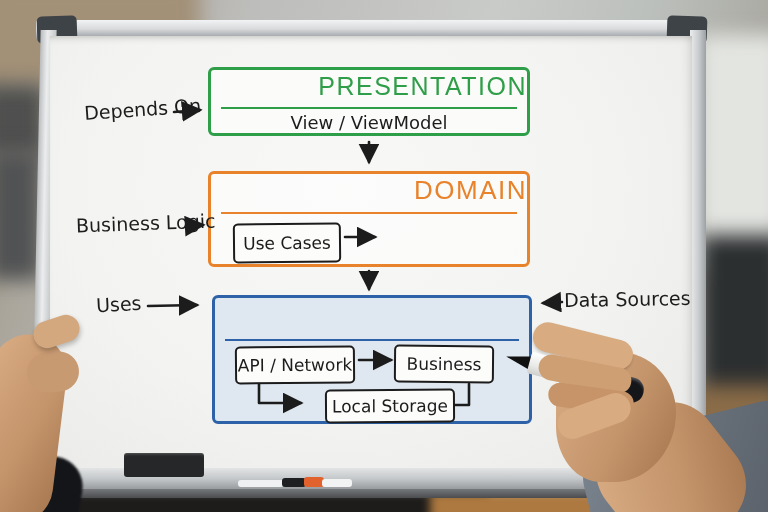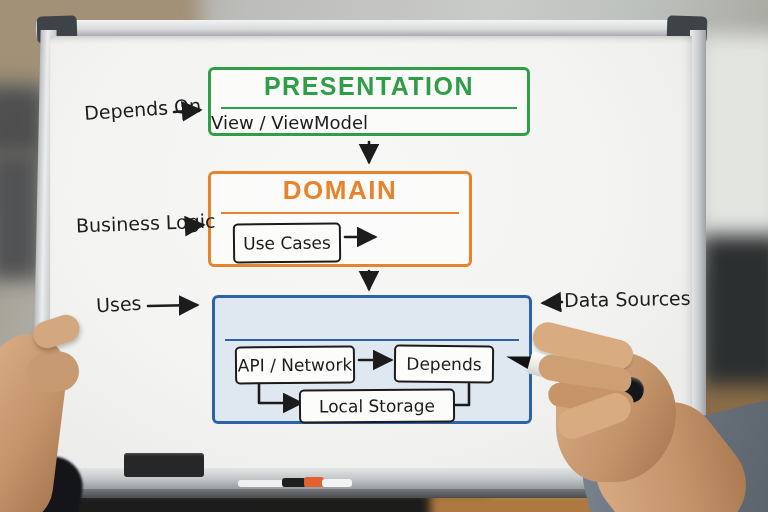--- a/index.html
+++ b/index.html
@@ -40,42 +40,42 @@
     border-radius:3px; box-shadow:inset 0 3px 3px -2px rgba(255,255,255,.25); }
   .tray-marker { position:absolute; border-radius:3px; }
   .tm-white1 { left:238px; top:480px; width:46px; height:7px; background:#eef0f1; }
   .tm-black  { left:282px; top:478px; width:24px; height:9px; background:#1e1f20; }
   .tm-orange { left:304px; top:477px; width:20px; height:10px; background:#e2622e; }
   .tm-white2 { left:322px; top:479px; width:30px; height:8px; background:#f2f3f3; }
 
   
   .layer { position:absolute; border-radius:6px; background:rgba(255,255,255,.55); }
   .layer-presentation { left:208px; top:67px;  width:322px; height:69px;  border:3.5px solid var(--presentation-green,#2f9e48); }
-  .layer-domain       { left:208px; top:171px; width:264px; height:96px;  border:3.5px solid var(--domain-orange,#e8832c); }
+  .layer-domain       { left:208px; top:171px; width:322px; height:96px;  border:3.5px solid var(--domain-orange,#e8832c); }
   .layer-data         { left:212px; top:295px; width:320px; height:129px; border:3.5px solid var(--data-blue,#2e62a8);
                         background:var(--data-fill,#dfe8f1); }
-  .layer-title { position:absolute; left:0; right:0; text-align:center; font-weight:bold; letter-spacing:1.5px; }
+  .layer-title { position:absolute; left:0; right:0; text-align:right; font-weight:normal; letter-spacing:1.5px; }
   .t-pres { top:2px;  font-size:25px; color:var(--presentation-green,#2f9e48); }
   .t-dom  { top:1px;  font-size:26px; color:var(--domain-orange,#e8832c); }
   .t-data { top:1px;  font-size:29px; color:var(--data-blue,#2e62a8); }
   .layer-sep { position:absolute; left:10px; right:10px; height:2px; }
   .sep-pres { top:37px; background:var(--presentation-green,#2f9e48); }
   .sep-dom  { top:38px; background:var(--domain-orange,#e8832c); }
   .sep-data { top:41px; background:var(--data-blue,#2e62a8); }
 
   .hand { font-family:"DejaVu Sans", sans-serif; color:var(--ink-black,#1c1c1c); }
-  .layer-sub { position:absolute; left:0; right:0; top:42px; font-size:18px; }
+  .layer-sub { position:absolute; left:0; right:0; top:42px; text-align:center; font-size:18px; }
 
   .mini-box { position:absolute; background:#fcfcfb; border:2.5px solid #1c1c1c; border-radius:5px;
     display:flex; align-items:center; justify-content:center; text-align:center; font-size:17px; }
   .bx-usecases { left:22px;  top:49px; width:108px; height:40px; transform:rotate(-.6deg); }
   .bx-entities { left:168px; top:44px; width:128px; height:46px; font-size:15.5px; line-height:1.08; transform:rotate(.4deg); }
   .bx-api      { left:20px;  top:48px; width:120px; height:38px; transform:rotate(-.5deg); }
   .bx-db       { left:179px; top:47px; width:100px; height:38px; transform:rotate(.5deg); }
-  .bx-local    { left:84px;  top:91px; width:156px; height:34px; transform:rotate(-.4deg); }
+  .bx-local    { left:110px;  top:91px; width:130px; height:34px; transform:rotate(-.4deg); }
 
   svg.arrow { position:absolute; overflow:visible; }
   svg.arrow line, svg.arrow path { stroke:var(--ink-black,#1c1c1c); stroke-width:2.6; fill:none; stroke-linecap:round; stroke-linejoin:round; }
 
   .side-label { position:absolute; font-size:19px; white-space:nowrap; }
   .lbl-depends  { left:84px;  top:98px;  transform:rotate(-4deg); }
   .lbl-business { left:76px;  top:212px; transform:rotate(-2deg); }
   .lbl-uses     { left:96px;  top:293px; transform:rotate(-3deg); }
   .lbl-sources  { left:564px; top:288px; transform:rotate(-1deg); }
 
@@ -161,21 +161,21 @@
   <svg class="arrow" style="left:358px;top:269px" width="22" height="26">
     <line x1="11" y1="2" x2="11" y2="20" marker-end="url(#ah)"></line>
   </svg>
 
   <div class="layer layer-data">
     <div class="layer-sep sep-data"></div>
     <div class="mini-box bx-api hand">API / Network</div>
     <svg class="arrow" style="left:142px;top:55px" width="42" height="14">
       <line x1="2" y1="7" x2="34" y2="7" marker-end="url(#ah)"></line>
     </svg>
-    <div class="mini-box bx-db hand">Depends</div>
+    <div class="mini-box bx-db hand">Business</div>
     <svg class="arrow" style="left:36px;top:86px" width="64" height="28">
       <path d="M8,0 L8,19 L50,19" marker-end="url(#ah)"></path>
     </svg>
     <svg class="arrow" style="left:222px;top:86px" width="40" height="28">
       <path d="M32,0 L32,21 L6,21"></path>
     </svg>
     <div class="mini-box bx-local hand">Local Storage</div>
   </div>
 
   <div class="side-label hand lbl-depends">Depends On</div>

